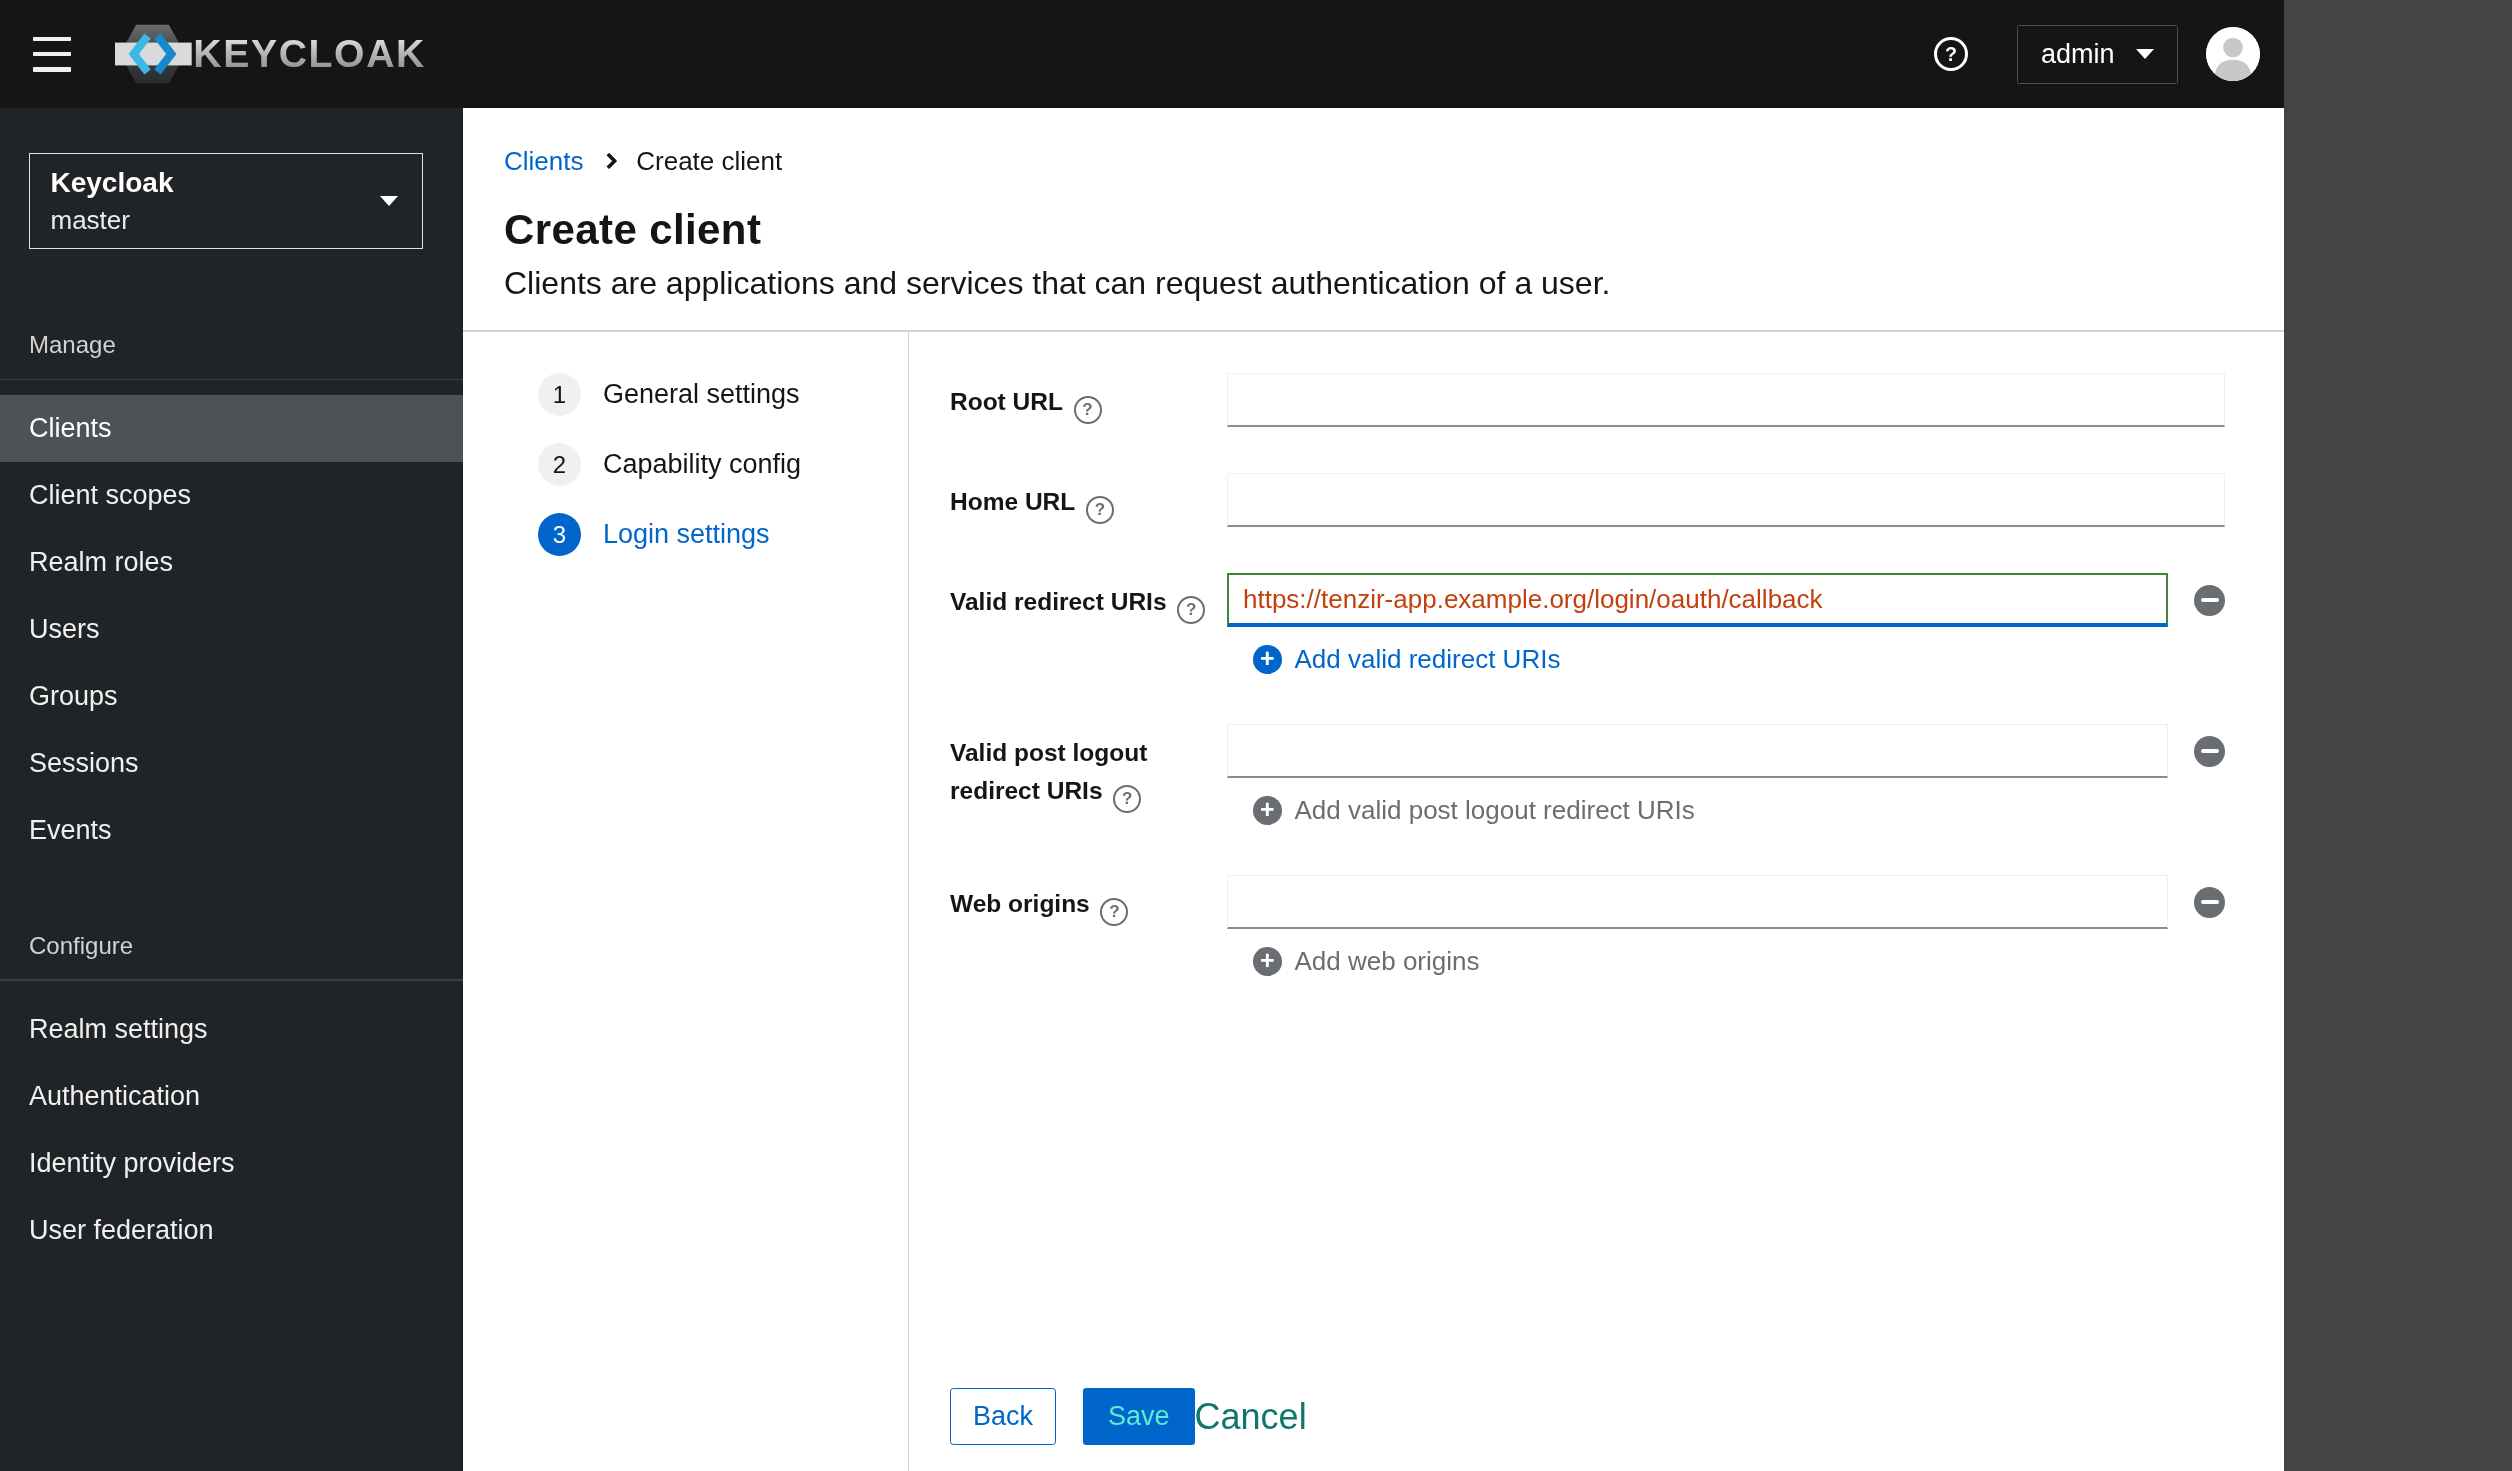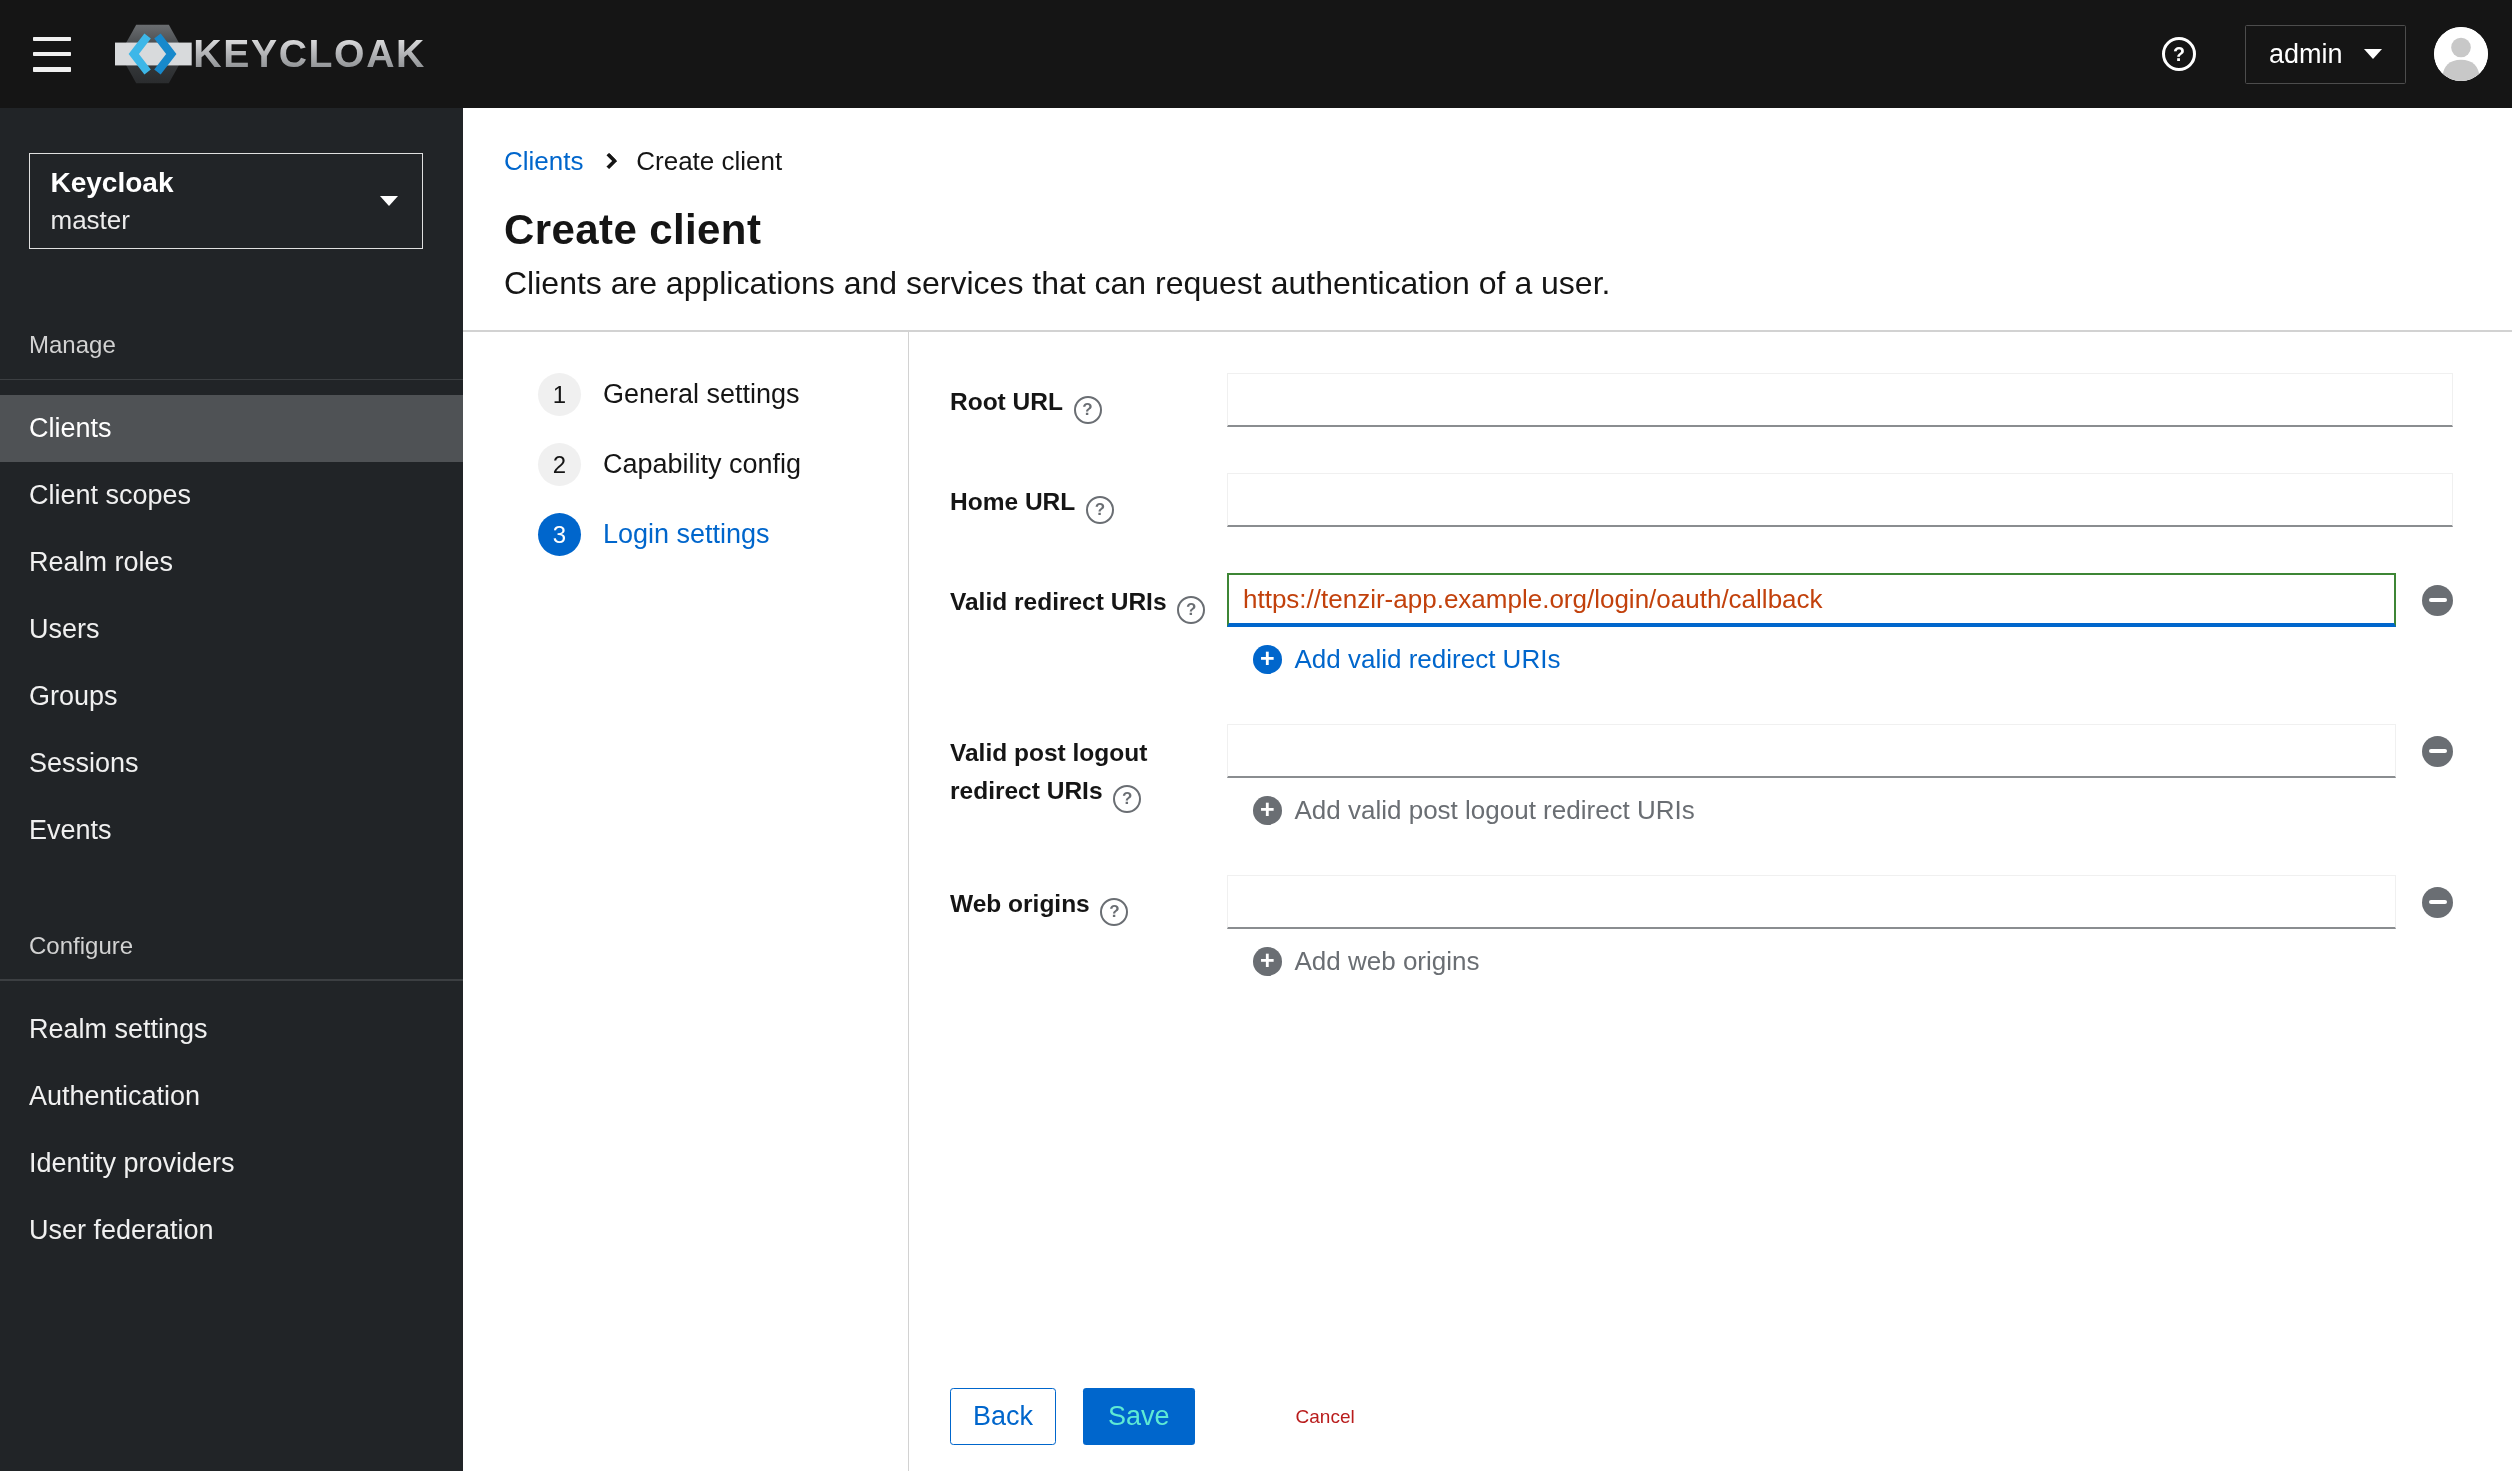--- a/index.html
+++ b/index.html
@@ -1,18 +1,18 @@
 <!DOCTYPE html>
 <html style="font-size:13px"><head>
 <meta charset="utf-8">
 <style>
   * { margin:0; padding:0; box-sizing:border-box; }
   html,body { background:#444; }
   .screen {
-    position:relative; width:2512px; height:1472px; overflow:hidden;
+    position:relative; width:2284px; height:1472px; overflow:hidden;
     background:#ffffff;
     font-family:"Liberation Sans","DejaVu Sans",sans-serif;
     color:#151515;
   }
 
   
   .masthead {
     position:absolute; top:0; left:0; right:0; height:108px;
     background:#151515; display:flex; align-items:center; z-index:20;
   }
@@ -83,21 +83,21 @@
   .add-line { margin-top:17px; margin-left:26px; display:inline-flex; align-items:center; background:none; border:none; font-family:inherit; font-size:26px; color:#0066cc; cursor:pointer; }
   .add-line.muted { color:#6a6e73; }
   .plus-icon { width:28.5px; height:28.5px; border-radius:50%; background:#0066cc; color:#fff; display:inline-flex; align-items:center; justify-content:center; margin-right:13px; flex-shrink:0; font-size:25px; font-weight:700; line-height:1; }
   .plus-icon::before { content:"+"; margin-top:-2.4px; }
   .add-line.muted .plus-icon { background:#6a6e73; }
 
   .form-actions { position:absolute; left:41px; bottom:27px; display:flex; align-items:center; }
   .btn { height:57px; font-size:27px; font-family:inherit; border-radius:3.3px; cursor:pointer; }
   .btn-back { background:#ffffff; color:#0066cc; border:1.6px solid #0066cc; padding:0 22px; }
   .btn-save { background:#0066cc; color:#5eead4; border:none; padding:0 25px; margin-left:27px; }
-  .btn-cancel { background:none; border:none; color:#b91c1c; font-size:19px; margin-left:101px; cursor:pointer; }
+  .btn-cancel { background:none; border:none; color:#0f766e; font-size:36px; cursor:pointer; }
 </style>
 </head>
 <body>
 
 <div class="screen">
 
   <header class="masthead">
     <button class="hamburger">
       <span></span>
         <span></span>

